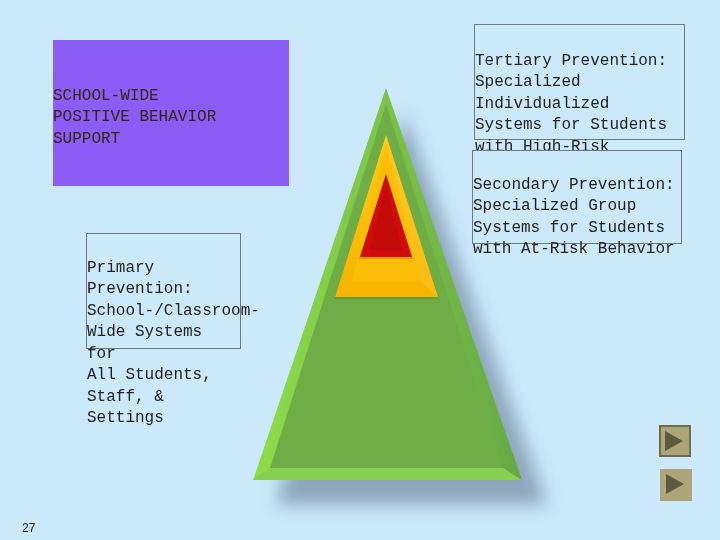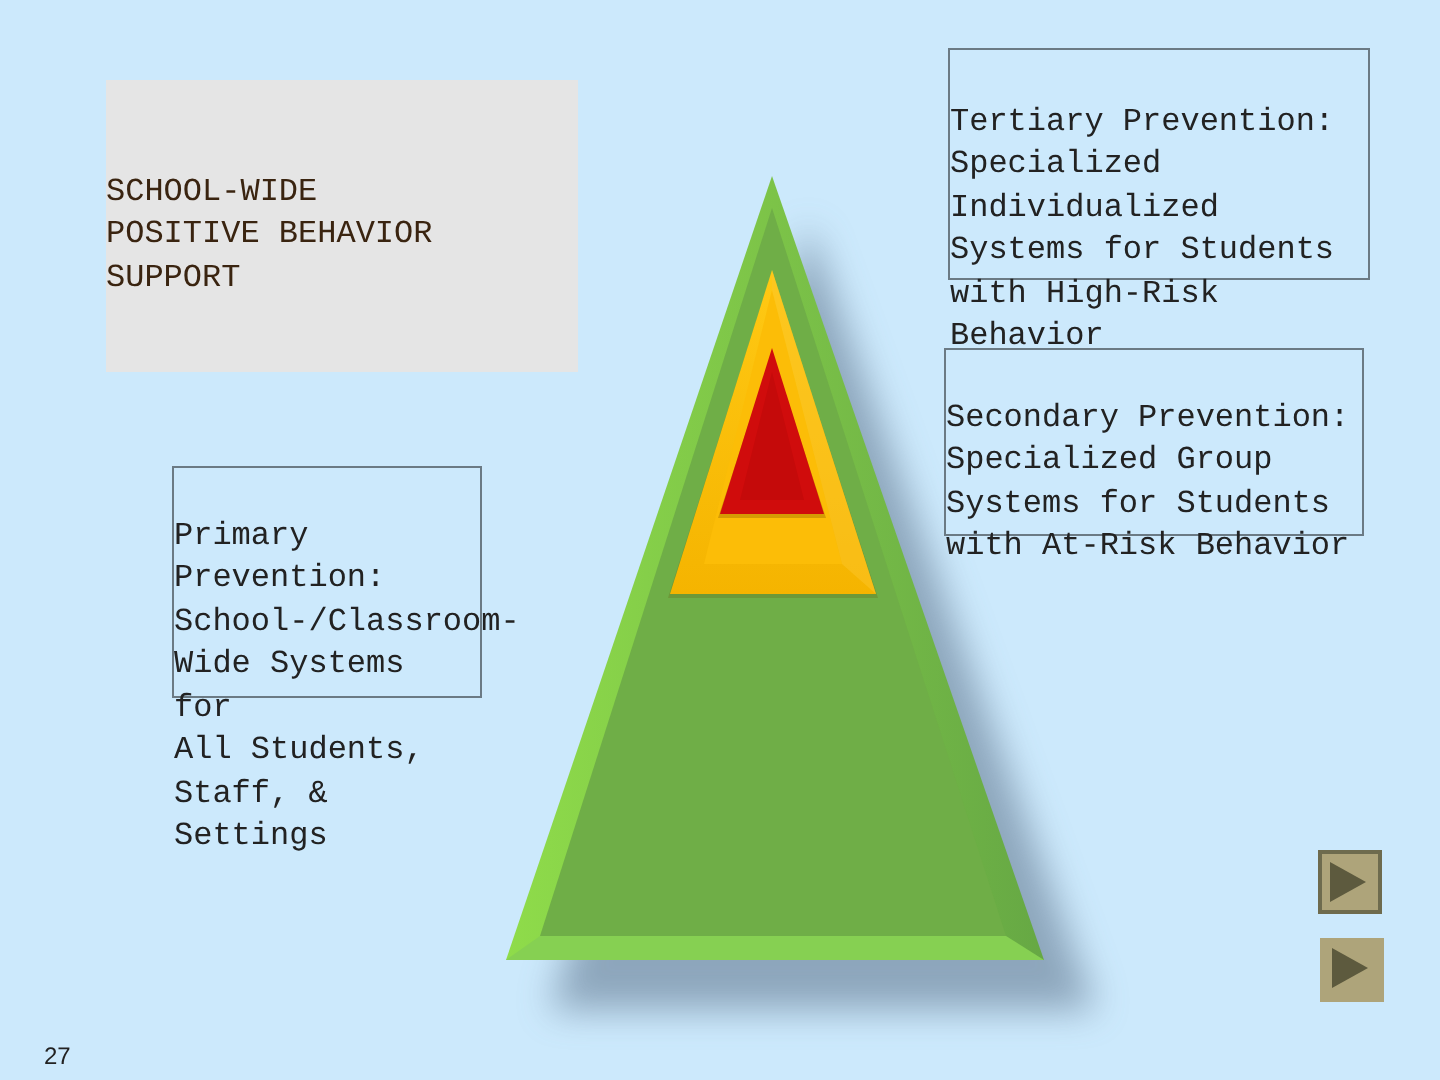--- a/index.html
+++ b/index.html
@@ -8,28 +8,28 @@
       background: #cce9fc;
       font-family: "Liberation Sans", sans-serif;
       color: #1a1a1a;
     }
     .box {
       position: absolute; box-sizing: border-box; text-align: left;
       font-size: 16px; line-height: 21.5px; white-space: pre-line; font-family: Liberation Mono, monospace;
     }
     .title-box {
       left: 53px; top: 40px; width: 236px; height: 146px;
-      background: #e5e5e5; color: #3a2410;
+      background: #8b5cf6; color: #3a2410;
       padding-top: 24px;
     }
     .outlined {
       border: 1px solid #6b7a84; background: #cce9fc; color: #222;
     }
     .tertiary { left: 474px; top: 24px; width: 211px; height: 116px; padding-top: 4px; }
-    .secondary { left: 472px; top: 150px; width: 210px; height: 94px; padding-top: 2px; margin-top: 24px; }
+    .secondary { left: 472px; top: 150px; width: 210px; height: 94px; padding-top: 2px; }
     .primary { left: 86px; top: 233px; width: 155px; height: 116px; padding-top: 2px; }
     .page-num {
       position: absolute; left: 22px; top: 521px; font-size: 12px; color: #222;
     }
     svg.pyramid { position: absolute; left: 0; top: 0; }
     .nav-btn {
       position: absolute; width: 32px; height: 32px; box-sizing: border-box;
       background: #aea47a; cursor: pointer;
     }
     .nav-btn.b1 { left: 659px; top: 425px; border: 2px solid #6e6b4e; }

